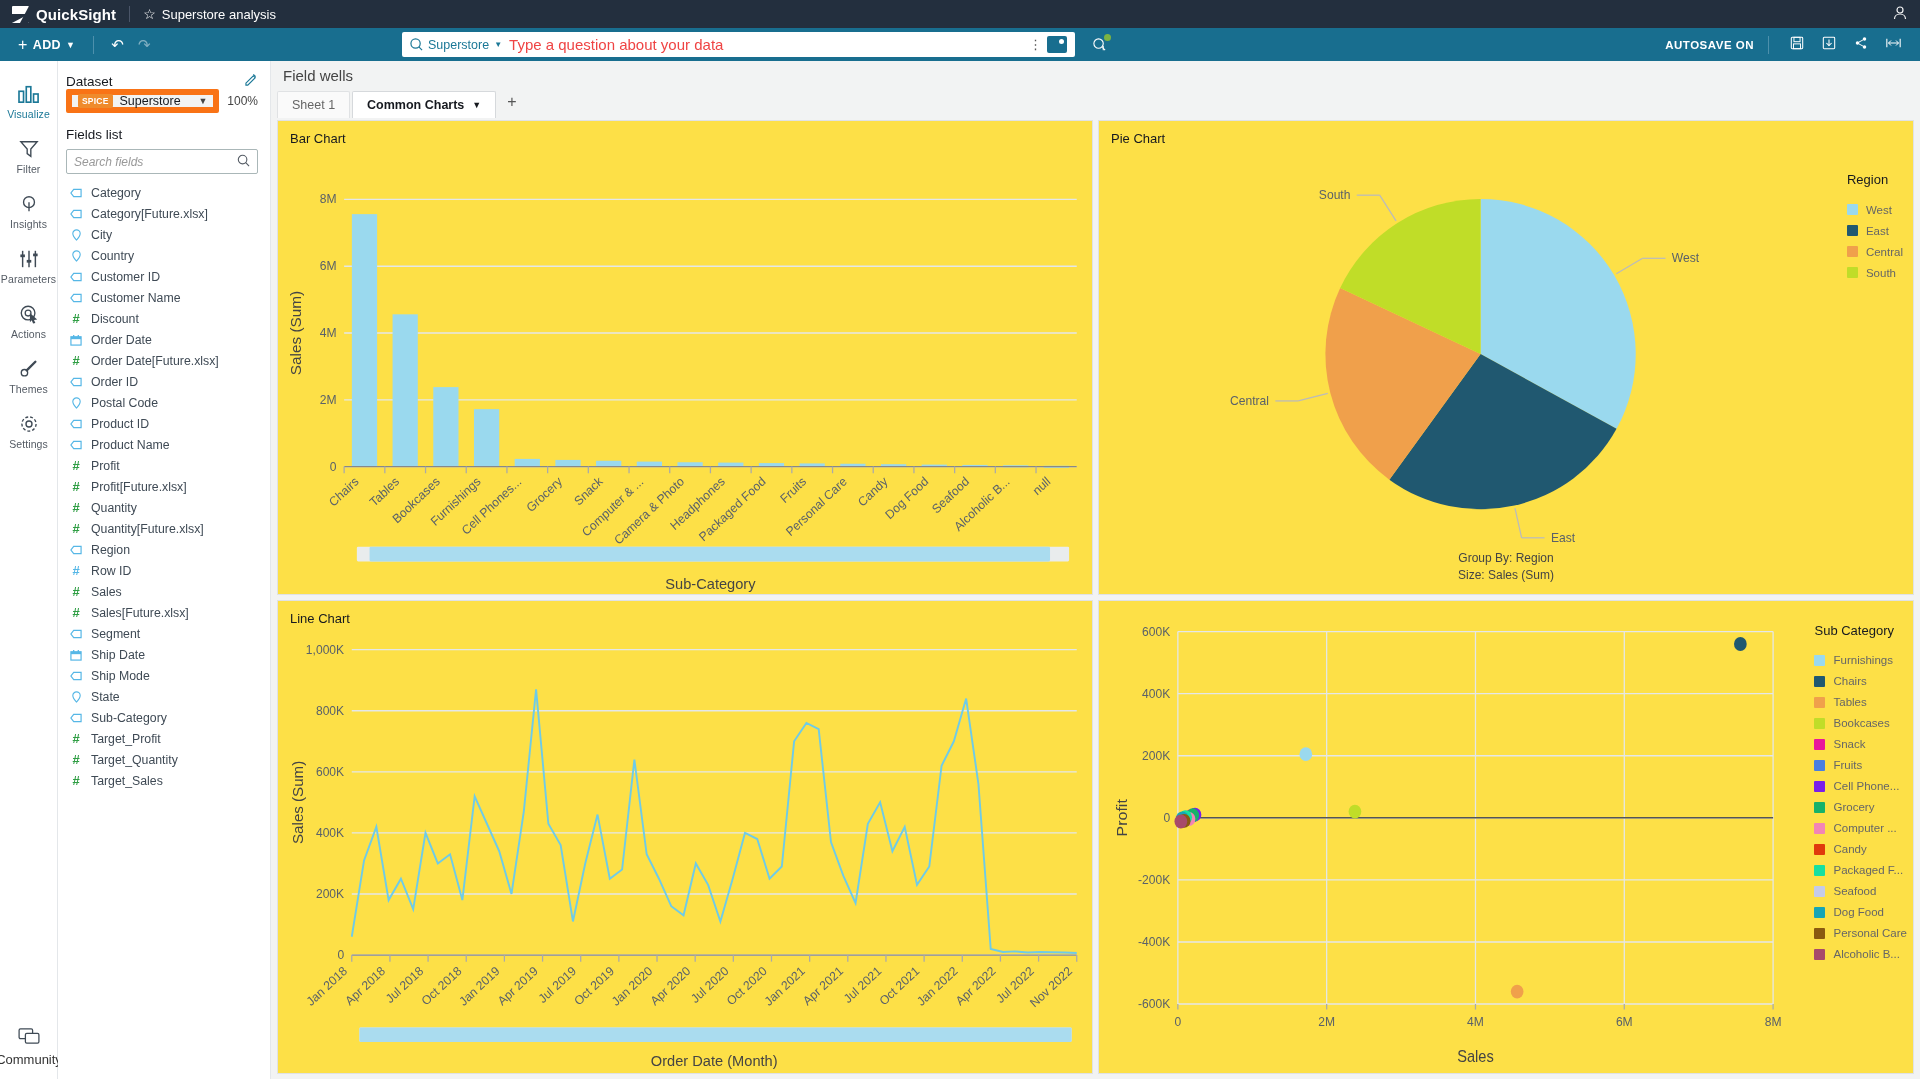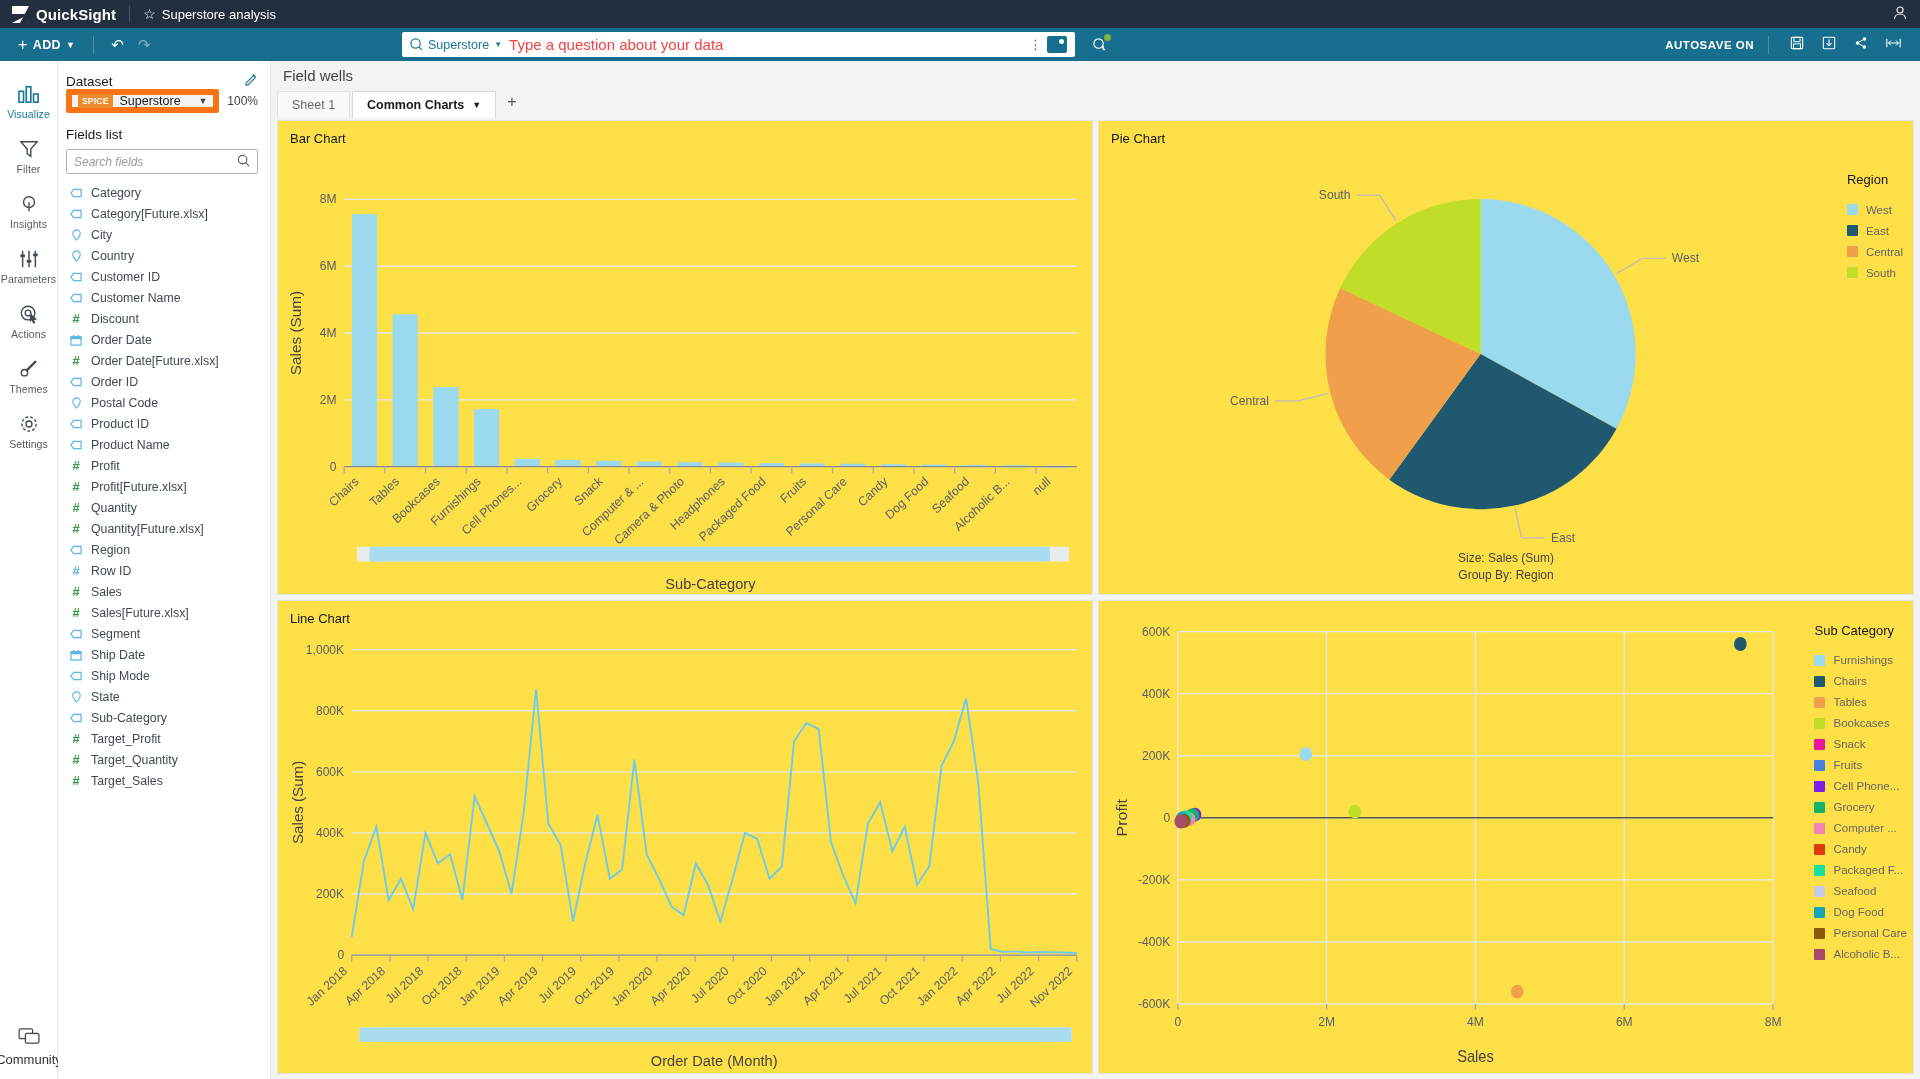--- a/index.html
+++ b/index.html
@@ -645,22 +645,22 @@
                   <span class="lg-txt">Central</span>
                 </div>
                 <div class="legend-item">
                   <span class="lg-sw" style="background: rgb(192, 221, 40);"></span>
                   <span class="lg-txt">South</span>
                 </div>
               </div>
           </div>
         </div>
         <div class="pie-foot">
+          <div>Group By: Region</div>
           <div>Size: Sales (Sum)</div>
-          <div>Group By: Region</div>
         </div>
       </div>
 
       <div class="viz">
         <div class="viz-title">Line Chart</div>
         <div class="viz-body">
           <svg id="svg-line" width="100%" height="100%" viewBox="0 0 640 340" preserveAspectRatio="none">
               <line x1="58" y1="250" x2="628" y2="250" stroke="#e4e7e9" stroke-width="1"></line>
               <text x="52" y="253" text-anchor="end" class="ax">0</text>
               <line x1="58" y1="203.6" x2="628" y2="203.6" stroke="#e4e7e9" stroke-width="1"></line>

